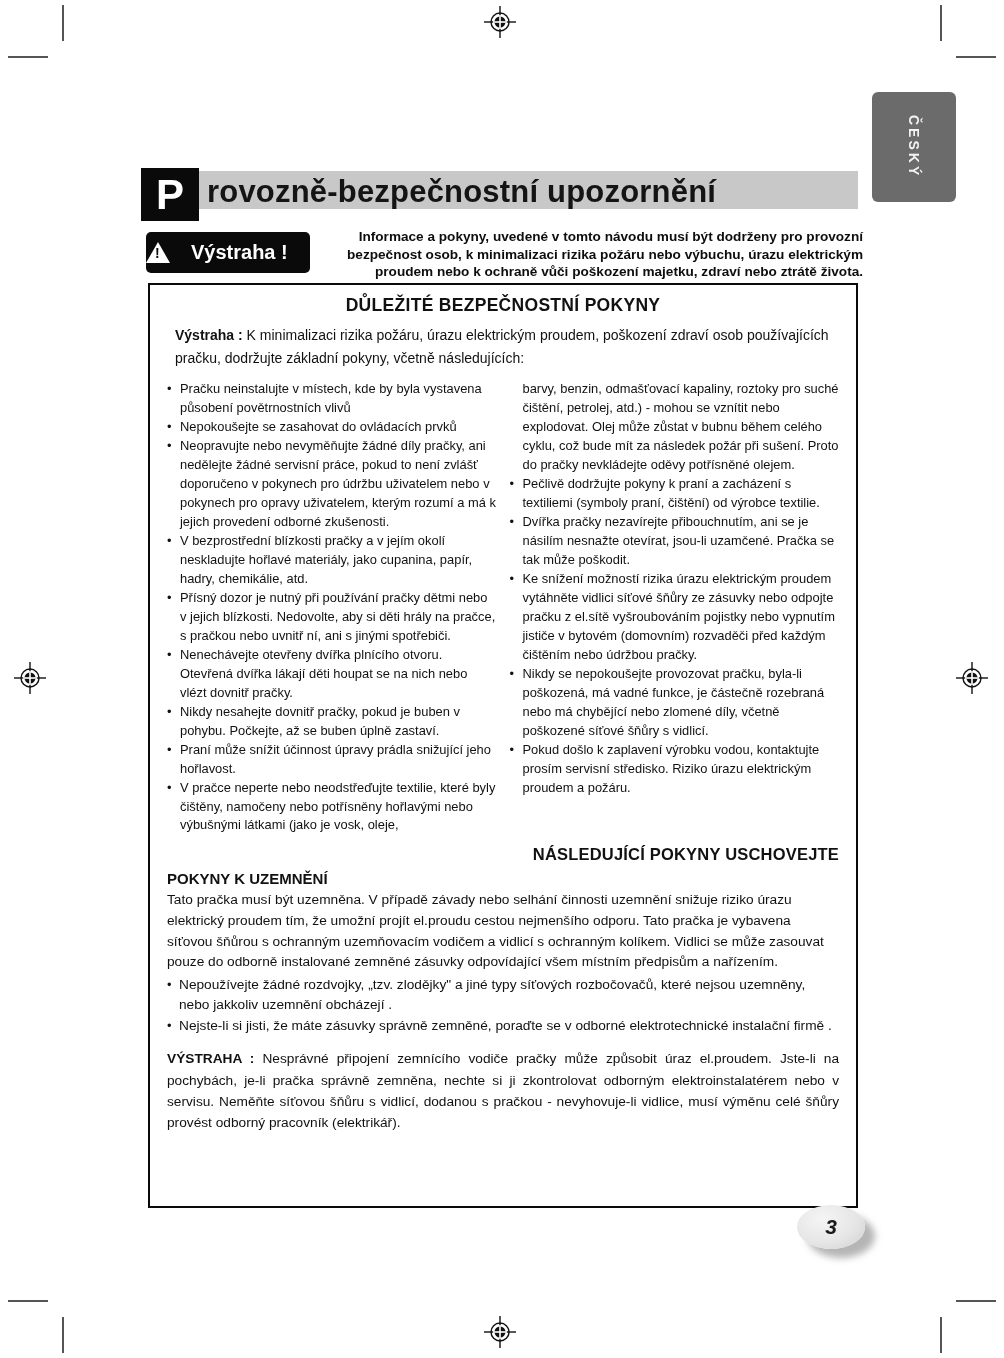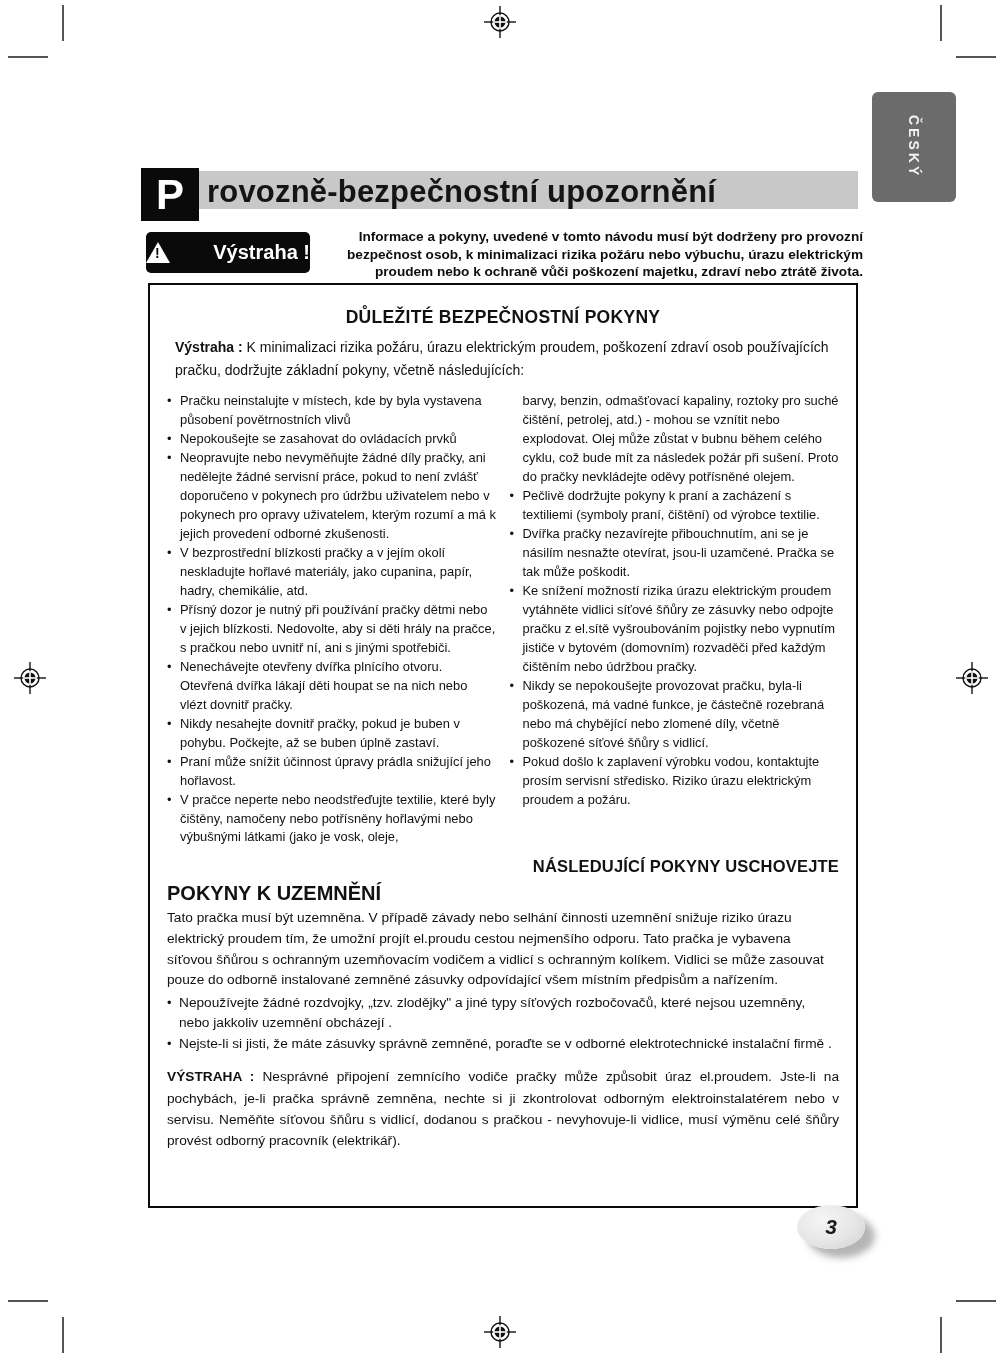--- a/index.html
+++ b/index.html
@@ -42,61 +42,61 @@
   .p-box span { color:#fff; font-size:42px; font-weight:bold; line-height:1; }
   .page-title {
     position:absolute; left:207px; top:174px; width:640px;
     font-size:31px; font-weight:bold; color:#141414; letter-spacing:0.2px;
   }
 
   
   .warn-badge {
     position:absolute; left:146px; top:232px; width:164px; height:41px;
     background:#0a0a0a; border-radius:5px;
-    display:flex; align-items:center; justify-content:space-between; gap:9px;
+    display:flex; align-items:center; justify-content:flex-start; gap:21px;
   }
   .warn-badge .tri {
     width:0; height:0; position:relative;
     border-left:12px solid transparent; border-right:12px solid transparent;
     border-bottom:21px solid #ffffff;
   }
   .warn-badge .tri::after {
     content:"!"; position:absolute; left:-3px; top:3px;
     color:#0a0a0a; font-weight:bold; font-size:14px;
   }
   .warn-badge .lbl { color:#fff; font-size:20px; font-weight:bold; }
   .warn-text {
     position:absolute; left:318px; top:228px; width:545px;
     font-size:13.6px; font-weight:bold; line-height:1.3; color:#0d0d0d;text-align:right;
   }
 
   
   .safety-box {
     position:absolute; left:148px; top:283px; width:710px; height:925px;
     border:2.5px solid #0a0a0a; box-sizing:border-box;
-    padding:20px 17px 0 17px; overflow:hidden;
+    padding:8px 17px 0 17px; overflow:hidden;
   }
   .box-heading {
     text-align:center; font-size:17.5px; font-weight:bold; letter-spacing:0.3px;
     margin:2px 0 8px 0;
   }
   .intro { font-size:14px; line-height:1.65; margin:0 4px 10px 8px; }
   .intro b { font-weight:bold; }
 
   .cols { display:flex; gap:13px; }
   .col { width:50%; font-size:12.9px; line-height:1.47; }
   .bullet-item { display:flex; margin:0; }
   .bullet-item .marker { flex:none; width:13px; font-size:12.9px; }
   .bullet-item .btext { flex:1; }
 
   .keep-heading {
     text-align:right; font-size:16.5px; font-weight:bold; letter-spacing:0.2px;
     margin:10px 0 6px 0;
   }
-  .ground-heading { font-size:20px; font-weight:bold; margin:0 0 3px 0; }
+  .ground-heading { font-size:15px; font-weight:bold; margin:0 0 3px 0; }
   .ground-para { font-size:13.7px; line-height:1.5; margin:0 0 2px 0; }
   .ground-list { font-size:13.7px; line-height:1.5; }
   .ground-list .marker { width:12px; }
   .ground-warning { font-size:13.7px; line-height:1.55; margin-top:12px; text-align:justify; }
   .ground-warning b { font-weight:bold; }
 
   
   .page-num {
     position:absolute; left:797px; top:1205px; width:68px; height:44px;
     border-radius:50%;

